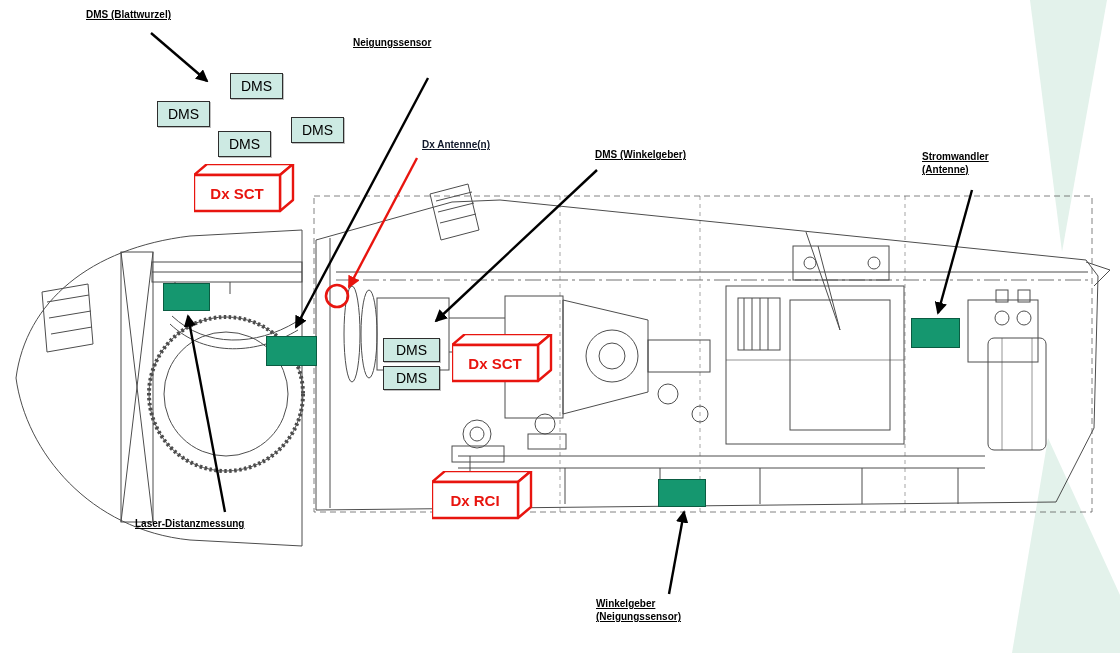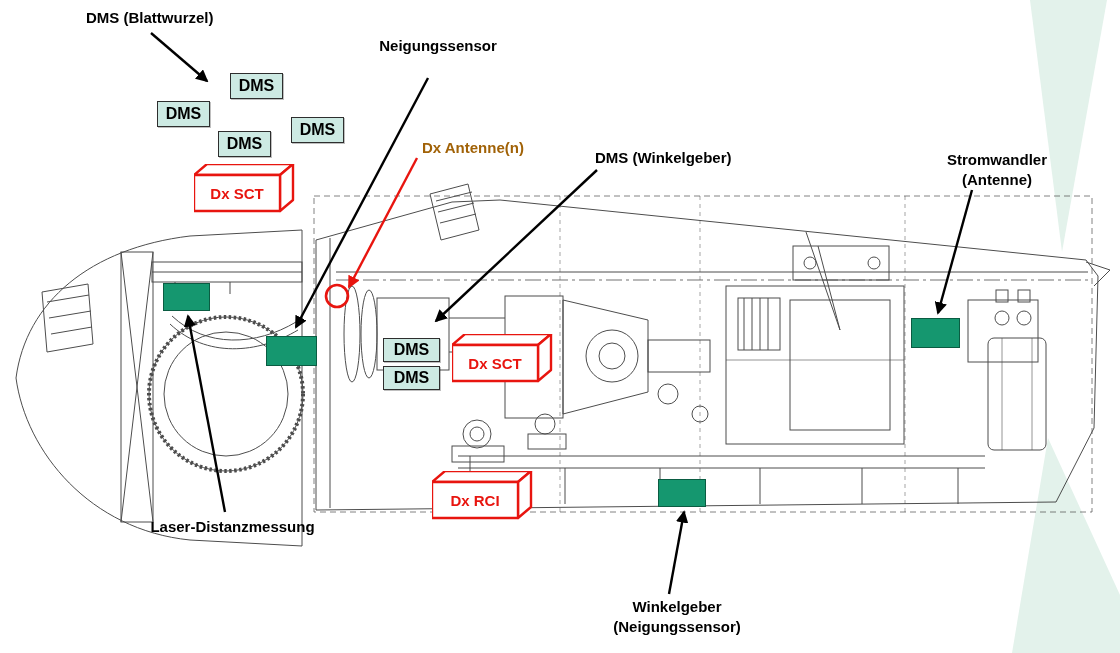--- a/index.html
+++ b/index.html
@@ -9,36 +9,37 @@
     position: relative;
     width: 1120px;
     height: 653px;
     background: #ffffff;
     overflow: hidden;
   }
   .layer { position: absolute; left: 0; top: 0; }
   .label {
     position: absolute;
     font-weight: bold;
-    font-size: 15px;
+    font-size: 10px;
     color: #000;
     line-height: 1.3;
     white-space: nowrap;
-  }
-  .label.center { text-align: center; }
-  .label.red { color: #a16207; }
+    text-decoration: underline;
+  }
+  .label.center { }
+  .label.red { color: #0f172a; }
   .chip {
     position: absolute;
     background: #cdeae3;
     border: 1.6px solid #2e2e2e;
     display: flex;
     align-items: center;
     justify-content: center;
-    font-weight: bold;
-    font-size: 16px;
+    font-weight: normal;
+    font-size: 14px;
     color: #000;
     box-shadow: 1px 1px 0 rgba(0,0,0,0.25);
   }
   .greenbox {
     position: absolute;
     background: #15976f;
     border: 1px solid #0a5c42;
   }
   .box3d { position: absolute; }
   .box3d text {

